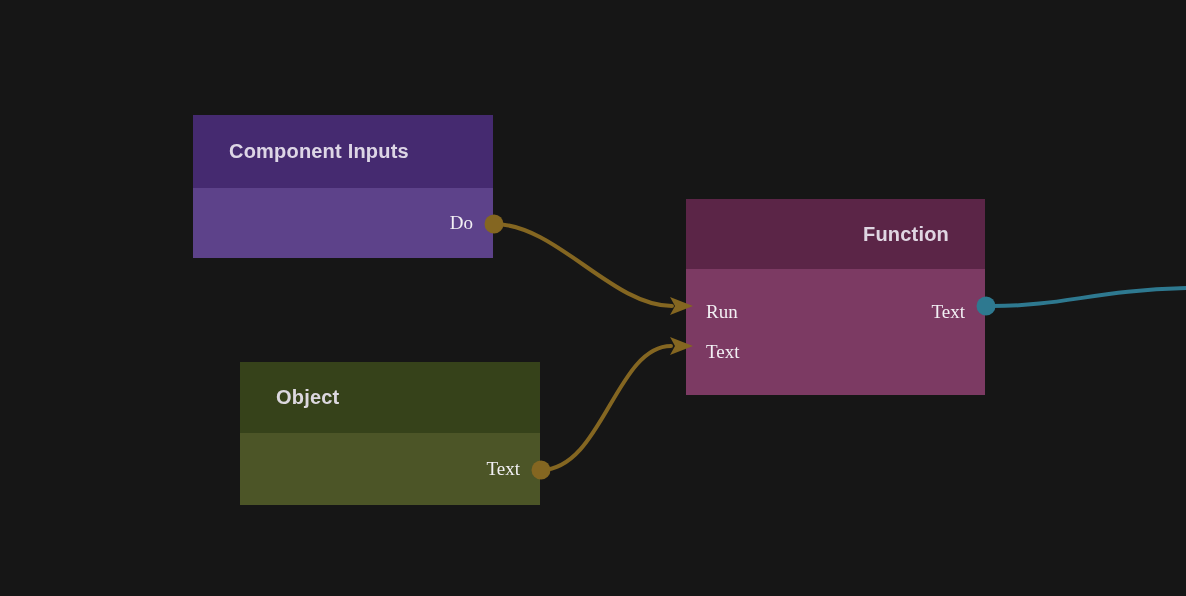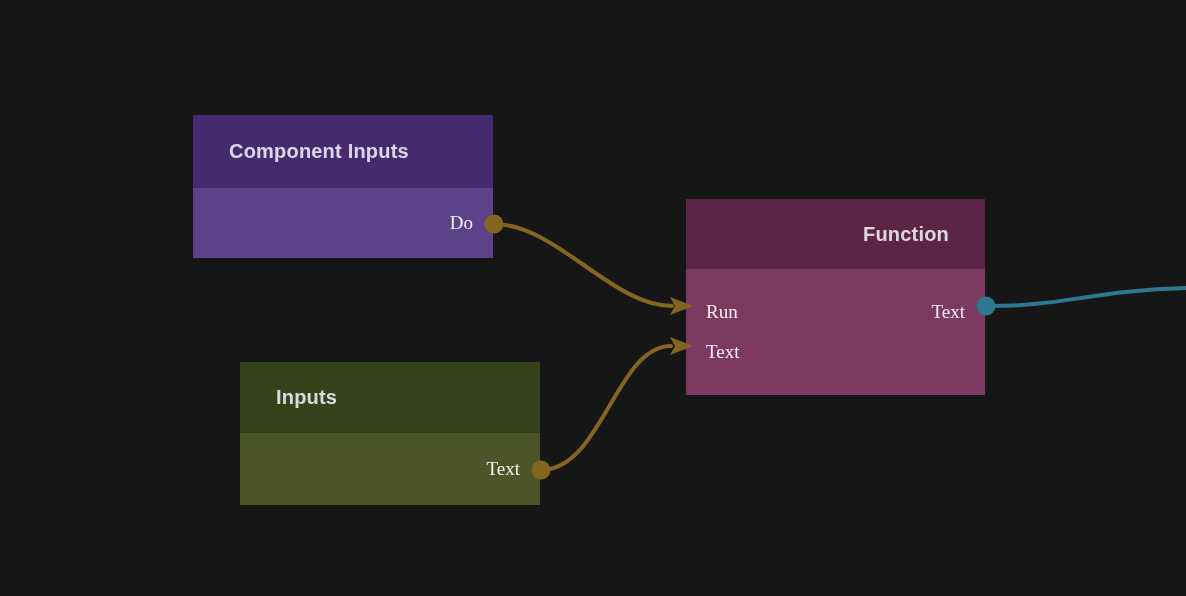--- a/index.html
+++ b/index.html
@@ -81,21 +81,21 @@
         <span class="port-label">Text</span>
       </div>
       <div class="port-row">
         <span class="port-label">Text</span>
       </div>
     </div>
   </div>
 
   <div class="node n-obj">
     <div class="node-header">
-      <span class="node-title">Inputs</span>
+      <span class="node-title">Object</span>
     </div>
     <div class="node-body">
       <div class="port-row right-only">
         <span class="port-label">Text</span>
       </div>
     </div>
   </div>
 
   <svg class="wire-layer" viewBox="0 0 1186 596">
 

